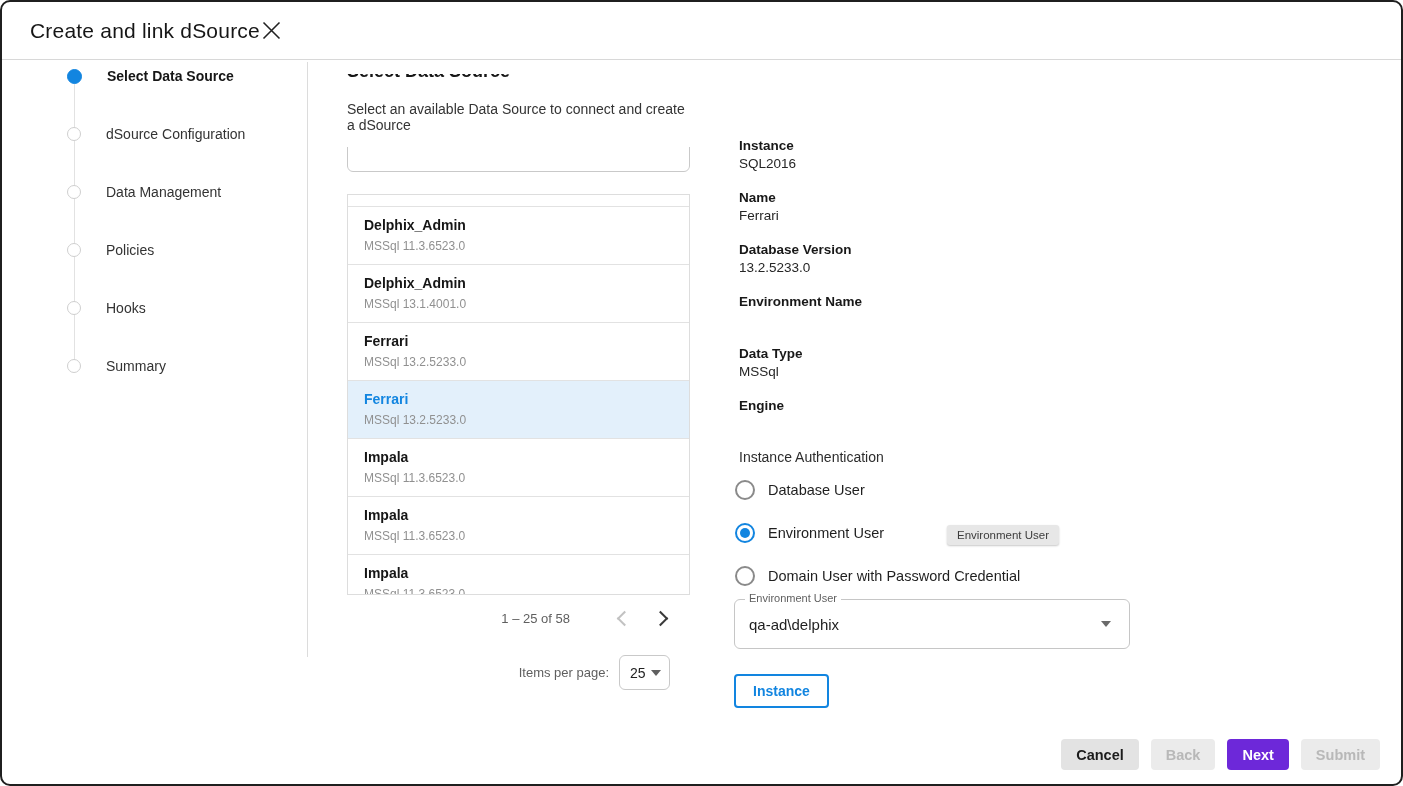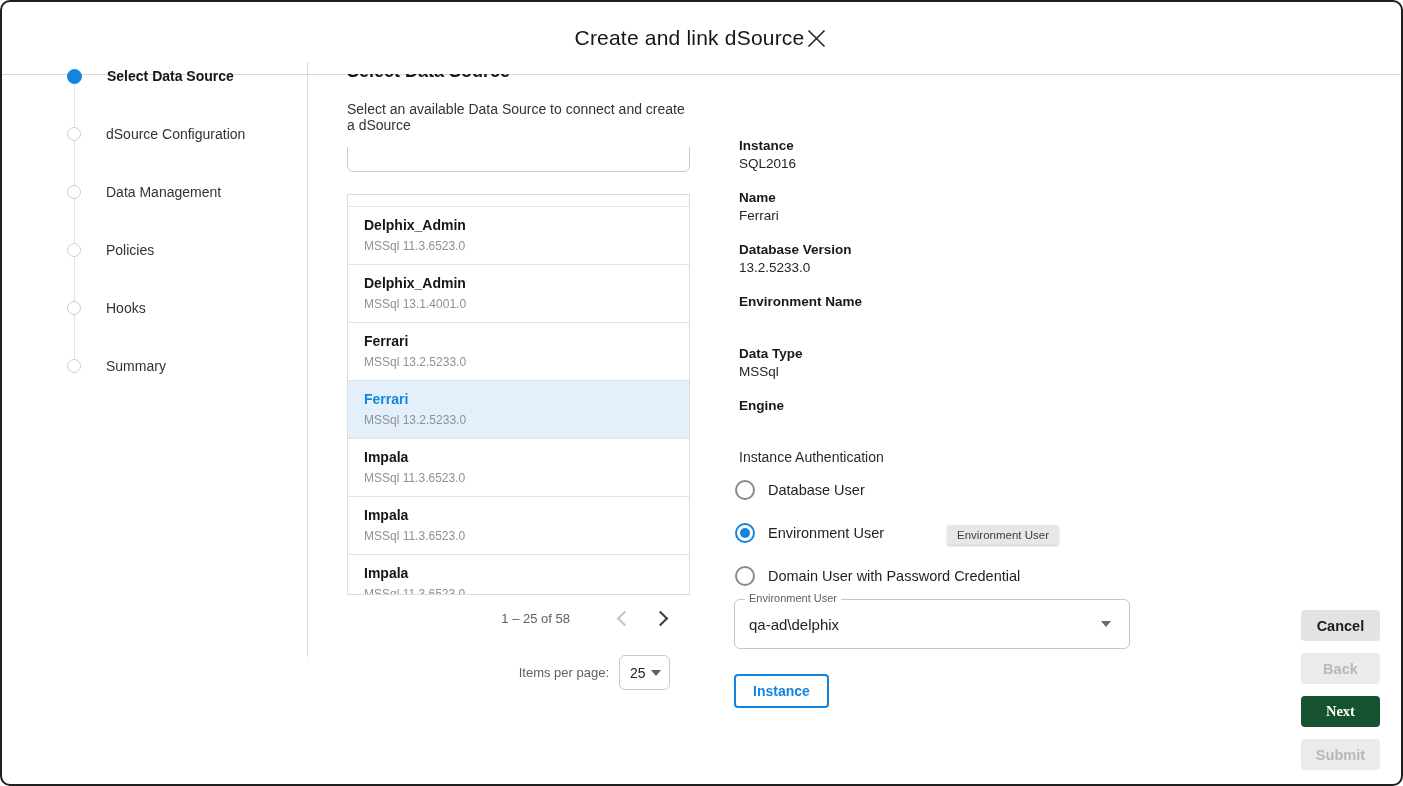--- a/index.html
+++ b/index.html
@@ -1,22 +1,22 @@
 <!DOCTYPE html>
 <html><head>
 <meta charset="utf-8">
 <style>
   html,body{margin:0;padding:0;background:#fff;}
   body{width:1403px;height:786px;position:relative;font-family:"Liberation Sans",sans-serif;
        -webkit-font-smoothing:antialiased;color:#1b1b1b;}
   .dialog{position:absolute;inset:0;background:#fff;border:2px solid #1f1f1f;border-radius:10px;
           overflow:hidden;box-sizing:border-box;}
   
-  .header{position:absolute;top:0;left:0;right:0;height:73px;border-bottom:1px solid #d8d8d8;
-          display:flex;align-items:center;justify-content:center;padding:0 28px;box-sizing:border-box;}
+  .header{position:absolute;top:0;left:0;right:0;height:58px;border-bottom:1px solid #d8d8d8;
+          display:flex;align-items:center;justify-content:flex-start;padding:0 28px;box-sizing:border-box;}
   .title{font-size:21px;color:#161616;letter-spacing:.2px;}
   .close-btn{width:24px;height:24px;display:flex;align-items:center;justify-content:center;cursor:pointer;}
   .close-btn svg{display:block;}
   
   .body{position:absolute;top:60px;left:0;right:0;bottom:0;}
   
   .stepper{position:absolute;left:0;top:0;width:306px;height:595px;border-right:1px solid #dcdcdc;box-sizing:border-box;}
   .stepper-line{position:absolute;left:72px;top:14px;width:1px;height:291px;background:#e2e2e2;}
   .step{position:absolute;left:65px;display:flex;align-items:center;}
   .step-dot{width:14px;height:14px;border-radius:50%;background:#fff;border:1px solid #cfcfcf;box-sizing:border-box;z-index:1;}
@@ -73,25 +73,25 @@
            font-size:11.5px;color:#3d3d3d;box-shadow:0 1px 2px rgba(0,0,0,.22);white-space:nowrap;}
   .env-select{position:absolute;left:0;top:462px;width:396px;height:50px;border:1px solid #c6c6c6;border-radius:6px;
               box-sizing:border-box;background:#fff;display:flex;align-items:center;justify-content:space-between;
               padding:0 18px 0 14px;cursor:pointer;}
   .env-select .notch-label{position:absolute;left:10px;top:-8px;background:#fff;padding:0 4px;font-size:11px;color:#5f5f5f;}
   .env-value{font-size:15px;color:#1f1f1f;}
   .env-caret{width:0;height:0;border-left:5px solid transparent;border-right:5px solid transparent;border-top:6px solid #6a6a6a;}
   .validate-btn{position:absolute;left:0;top:537px;height:34px;padding:0 17px;background:#fff;border:2px solid #1285e0;
                 border-radius:4px;font:bold 14px "Liberation Sans",sans-serif;color:#1285e0;cursor:pointer;}
   
-  .footer{position:absolute;right:21px;bottom:14px;display:flex;gap:12px;flex-direction:column;}
+  .footer{position:absolute;right:21px;bottom:14px;display:flex;gap:12px;}
   .btn{height:31px;padding:0 15px;border:none;border-radius:4px;font:600 14.5px "Liberation Sans",sans-serif;
        background:#e3e3e3;color:#1c1c1c;cursor:pointer;}
   .btn.disabled{background:#ebebeb;color:#b8b8b8;cursor:default;}
-  .btn.primary{background:#14532d;color:#fff;font-family:Liberation Serif, serif;}
+  .btn.primary{background:#6d28d9;color:#fff;}
 </style>
 </head>
 <body>
 
 <div class="dialog">
 
   <div class="header">
     <div class="title">Create and link dSource</div>
     <div class="close-btn">
       <svg width="19" height="19" viewBox="0 0 19 19">

